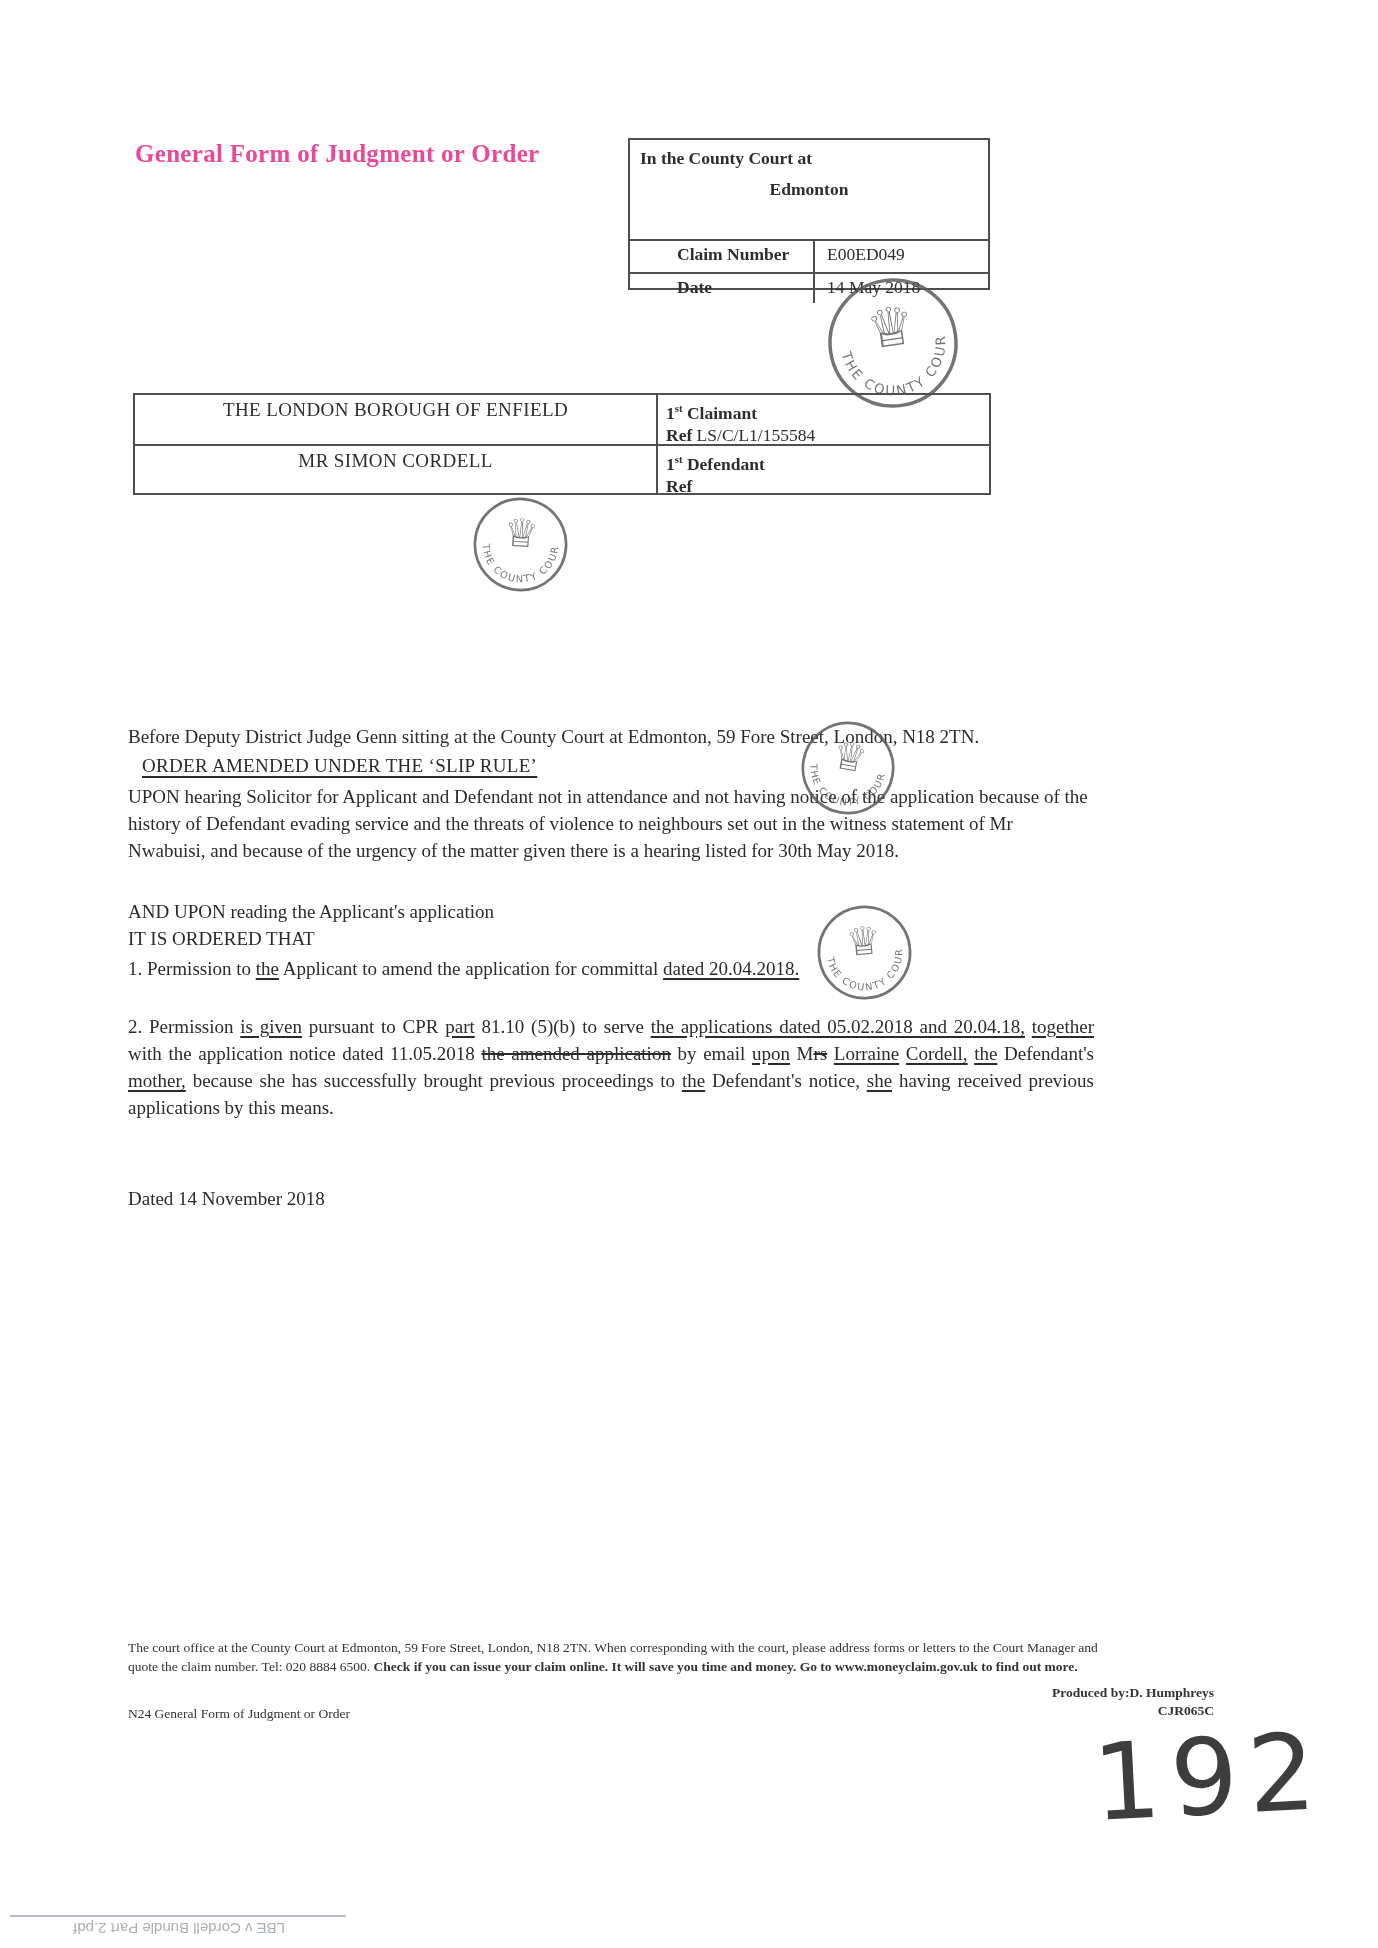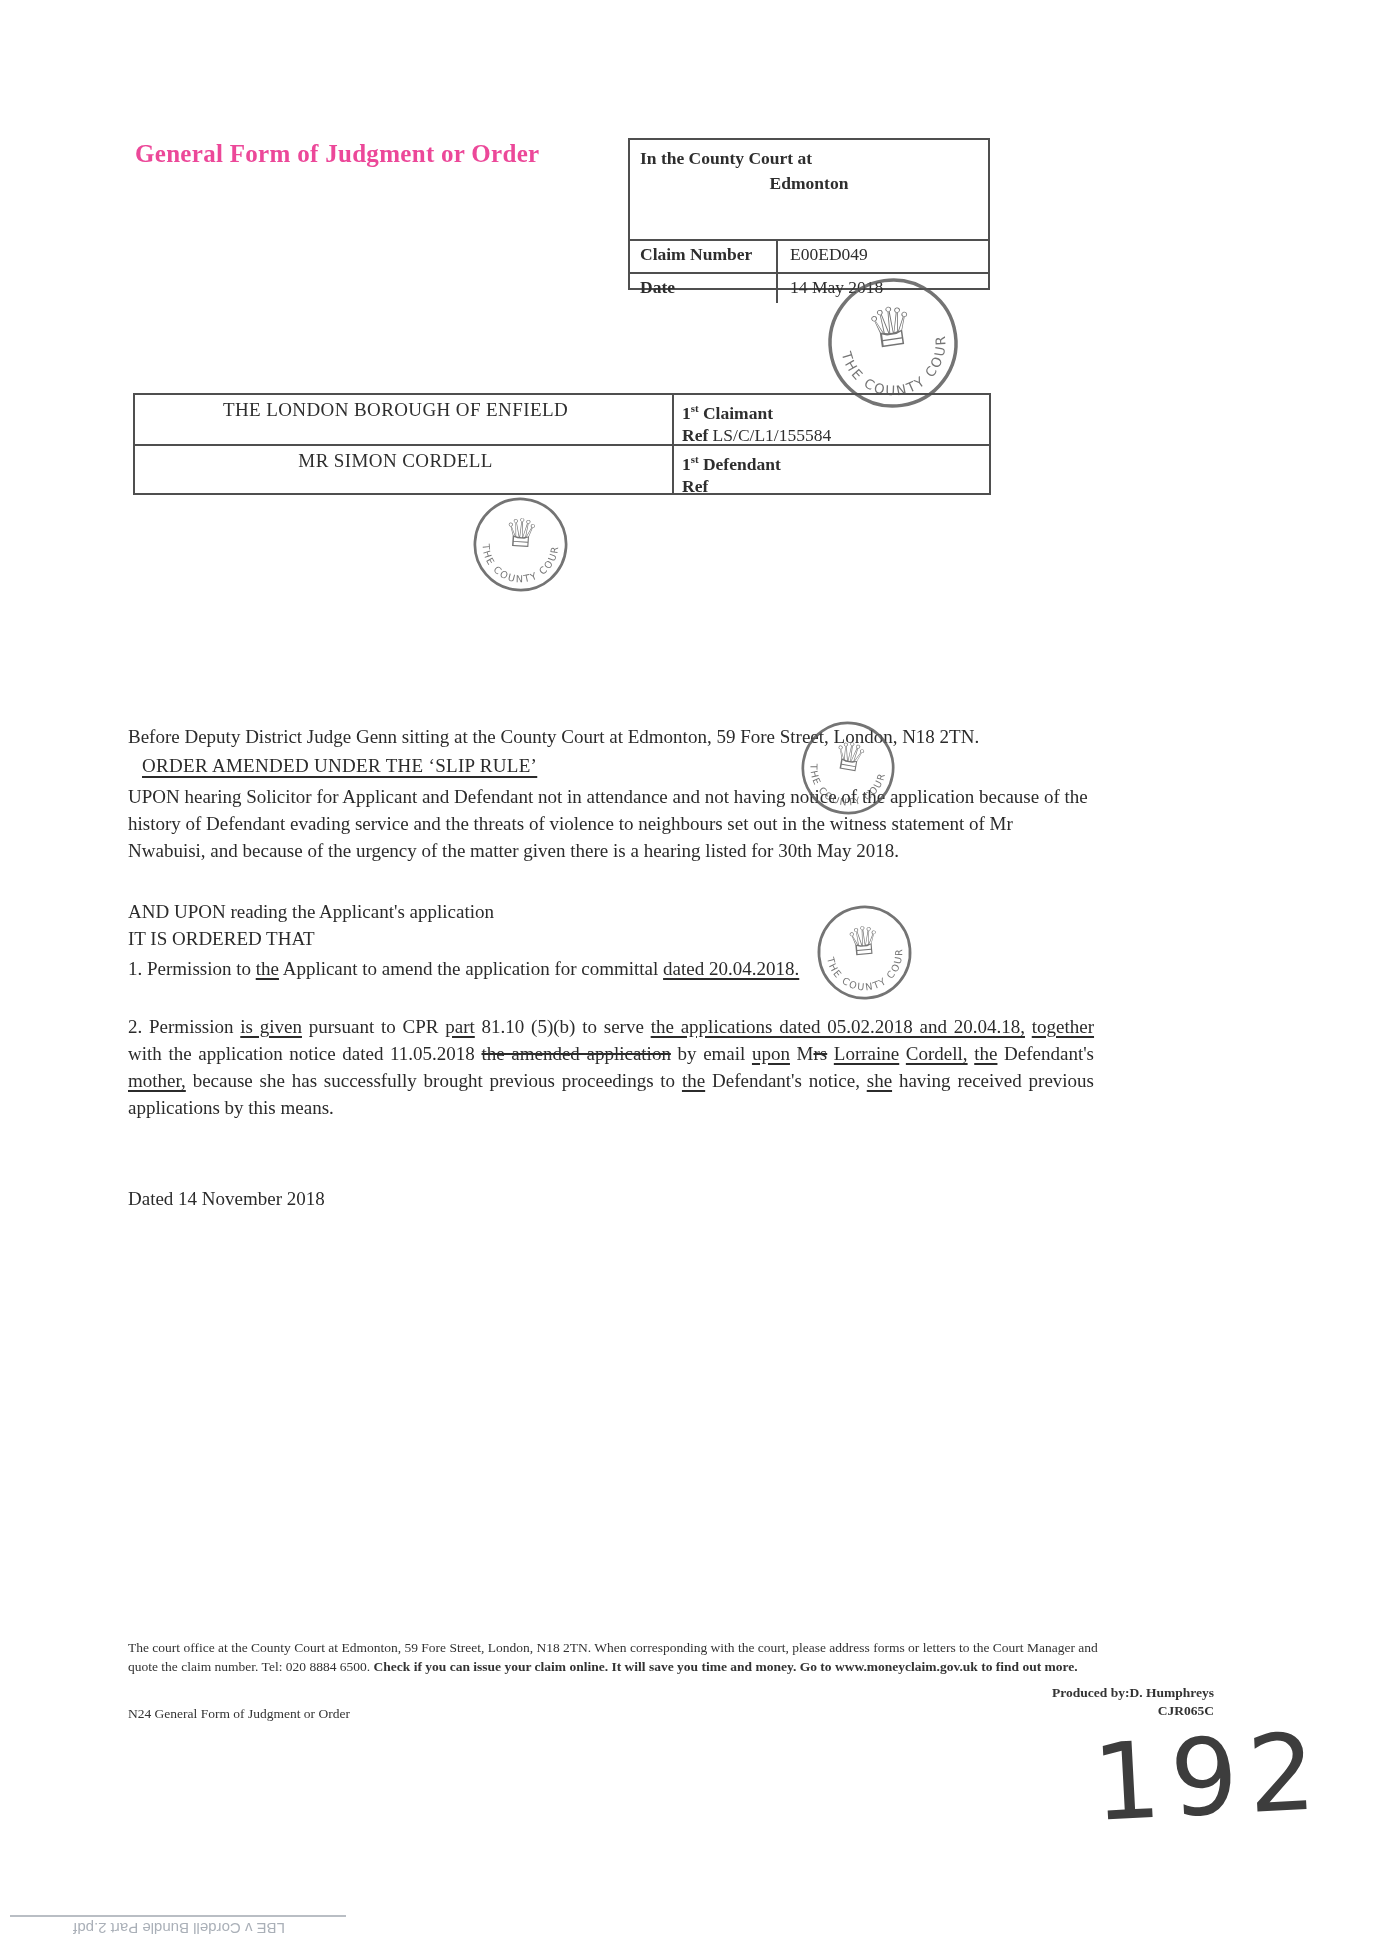--- a/index.html
+++ b/index.html
@@ -9,32 +9,32 @@
     background:#ffffff; color:#2e2e2e; overflow:hidden;
   }
   .abs { position:absolute; }
 
   .doc-title { left:135px; top:140px; font-size:25px; font-weight:bold; color:#ec4899; letter-spacing:.3px; }
 
   
   .court-box { left:628px; top:138px; width:362px; height:152px; border:2px solid #4f4f4f; }
   .court-box .top-cell { height:101px; border-bottom:2px solid #4f4f4f; padding:8px 10px 0 10px; }
   .court-box .lbl { font-weight:bold; font-size:17.5px; }
-  .court-name { text-align:center; font-weight:bold; font-size:17.5px; margin-top:4px; }
-  .kv-row { display:flex; height:31px; font-size:17.5px; }
+  .court-name { text-align:center; font-weight:bold; font-size:17.5px; margin-top:10px; }
+  .kv-row { display:flex; height:31px; font-size:17.5px;padding-left:37px; }
   .kv-row + .kv-row { border-top:2px solid #4f4f4f; }
   .kv-row .k { width:146px; font-weight:bold; padding:3px 0 0 10px; }
   .kv-row .v { flex:1; border-left:2px solid #4f4f4f; padding:3px 0 0 12px; }
 
   
   .parties { left:133px; top:393px; width:858px; height:102px; border:2px solid #4f4f4f; font-size:19px; }
   .p-row { display:flex; height:49px; }
   .p-row + .p-row { border-top:2px solid #4f4f4f; }
   .p-name { width:521px; text-align:center; padding-top:4px; letter-spacing:.4px; }
-  .p-role { flex:1; border-left:2px solid #4f4f4f; padding:2px 0 0 8px; font-size:17.5px; line-height:22px;margin-left:16px; }
+  .p-role { flex:1; border-left:2px solid #4f4f4f; padding:2px 0 0 8px; font-size:17.5px; line-height:22px; }
   .p-role .role-line { font-weight:bold; }
 
   
   .bodytext { font-size:19px; line-height:27px; color:#2b2b2b; }
   .u  { text-decoration:underline; text-decoration-thickness:1.8px; text-underline-offset:3px; }
   .strike { text-decoration:line-through; text-decoration-thickness:2px; }
   .b { font-weight:bold; }
   .sup { vertical-align:super; font-size:.62em; font-weight:bold; }
   .slip { text-decoration:underline; text-decoration-thickness:1.8px; text-underline-offset:4px; letter-spacing:.3px; }
   .justify { text-align:justify; }

